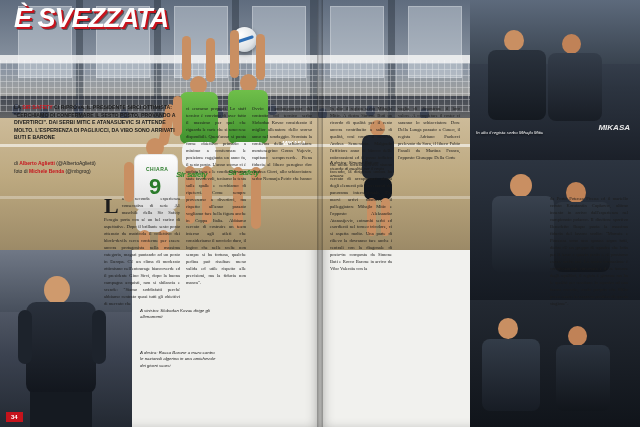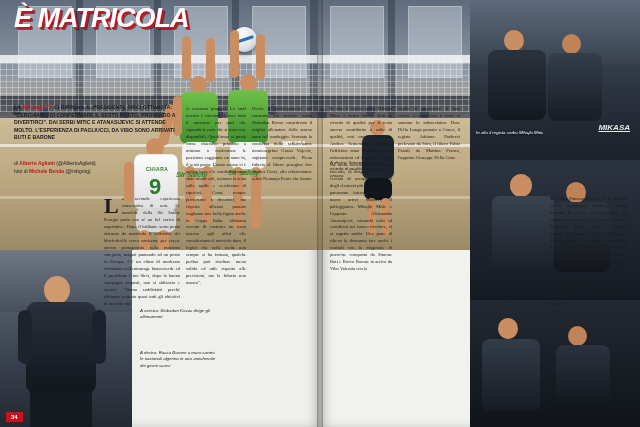--- a/index.html
+++ b/index.html
@@ -93,21 +93,21 @@
   .dropcap{float:left;font-family:"Liberation Serif",serif;font-size:22px;line-height:18px;
     font-weight:bold;color:#1d1d1d;margin:1px 3px 0 0;}
 
   
   .cap{position:absolute;font-size:4.4px;line-height:1.45;color:#1b1b1b;font-style:italic;}
   .cap-w{color:#fff;text-shadow:0 1px 2px rgba(0,0,0,.8);}
 
   .folio{position:absolute;left:6px;top:412px;color:#fff;background:#c6131c;font-size:6px;
     padding:2px 5px;font-weight:bold;}
 
-  .tag-sponsor{position:absolute;font-weight:bold;color:#fff;font-style:italic;text-decoration:underline;}
+  .tag-sponsor{position:absolute;font-weight:bold;color:#fff;font-style:italic;}
 </style>
 </head>
 <body>
 
 <div id="page">
 
   <div class="page-left"></div>
   <div class="page-right"></div>
 
   <div class="photo-main">
@@ -221,21 +221,21 @@
   <div class="photo-coach">
     <div style="position:absolute;left:0;top:0;width:132px;height:62px;background:linear-gradient(180deg,#707886,#474f5c);"></div>
     <div style="position:absolute;left:44px;top:26px;width:26px;height:28px;border-radius:50%;background:#cf9a6d;"></div>
     <div style="position:absolute;left:26px;top:52px;width:70px;height:92px;border-radius:10px;background:linear-gradient(180deg,#2a313c,#12161d);"></div>
     <div style="position:absolute;left:18px;top:60px;width:14px;height:54px;border-radius:7px;background:#1d232c;"></div>
     <div style="position:absolute;left:92px;top:60px;width:14px;height:54px;border-radius:7px;background:#1d232c;"></div>
     <div style="position:absolute;left:30px;top:142px;width:62px;height:35px;background:#151a21;"></div>
   </div>
 
   <div class="masthead">
-    <div class="mast-line mast-3">È MATRICOLA</div>
+    <div class="mast-line mast-3">È SVEZZATA</div>
   </div>
 
   <div class="deck">
     <span>LA </span><span class="red">SIR SAFETY</span><span> CI RIPROVA. IL PRESIDENTE SIRCI OTTIMISTA: "CERCHIAMO DI CONFERMARE IL SESTO POSTO, PROVANDO A DIVERTIRCI". DAI SERBI MITIC E ATANASIJEVIC SI ATTENDE MOLTO. L'ESPERIENZA DI PAGLIUCCI, DA VIBO SONO ARRIVATI BUTI E BARONE</span>
   </div>
 
   <div class="byline">
     <div>
       <span>di </span><span class="red">Alberto Aglietti</span>
       <span>(@AlbertoAglietti)</span>

